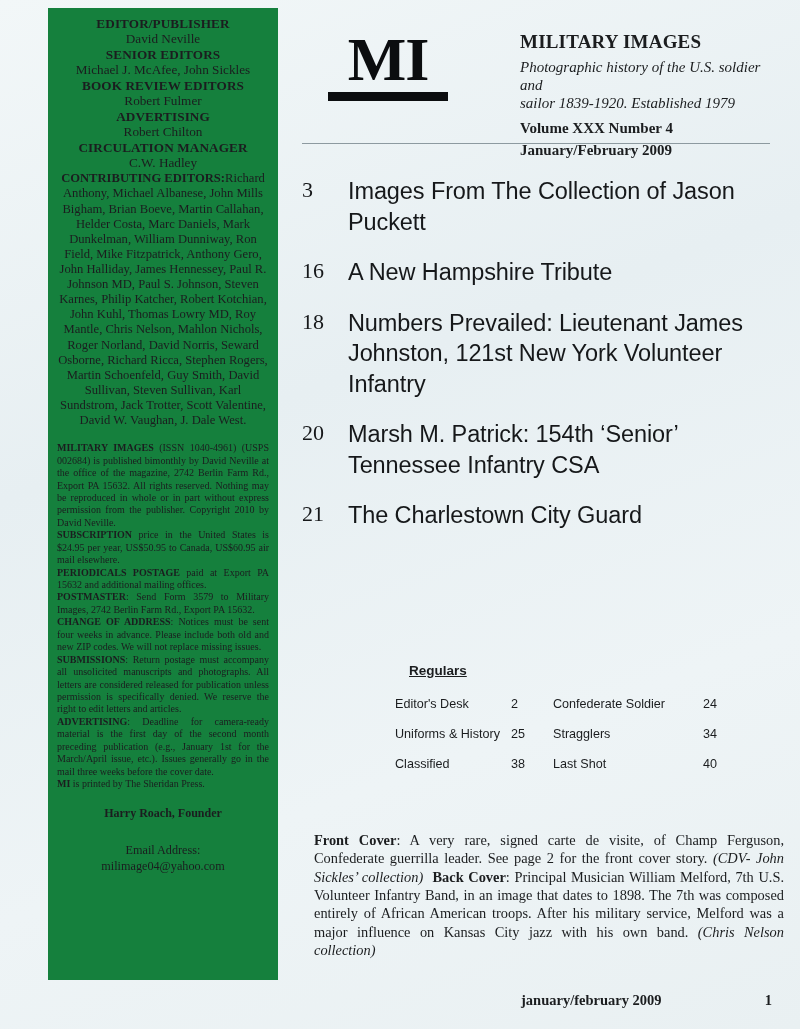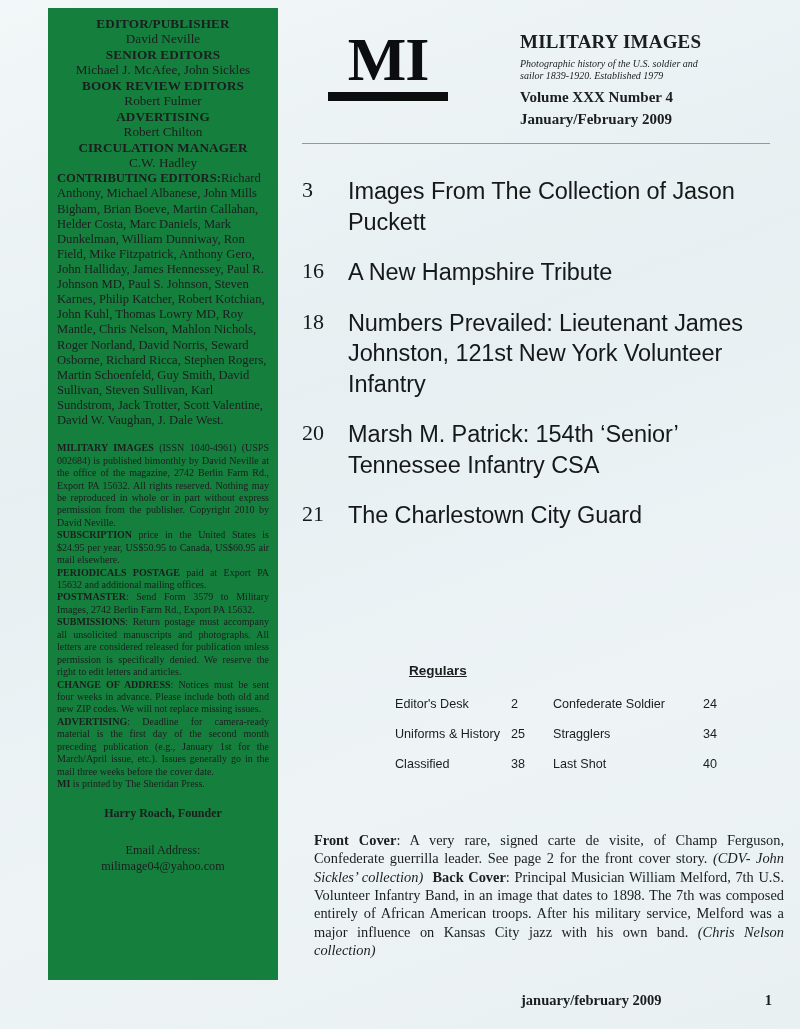--- a/index.html
+++ b/index.html
@@ -40,20 +40,21 @@
     line-height: 1.17;
   }
   .mh-role {
     font-weight: bold;
     letter-spacing: 0.1px;
   }
   .mh-name {
     font-weight: normal;
   }
   .mh-contrib {
+    text-align: center;
     font-size: 12.6px;
     line-height: 1.20;
     margin-top: 1px;
   }
   .mh-contrib .lbl {
     font-weight: bold;
   }
 
   .mh-legal {
     margin-top: 14px;
@@ -125,21 +126,21 @@
     width: 250px;
   }
   .pub-title {
     font-weight: bold;
     font-size: 19px;
     letter-spacing: 0.2px;
     line-height: 1.1;
   }
   .pub-tagline {
     font-style: italic;
-    font-size: 10px;
+    font-size: 15px;
     line-height: 1.22;
     margin-top: 5px;
   }
   .pub-volume {
     font-weight: bold;
     font-size: 15px;
     margin-top: 7px;
   }
   .pub-date {
     font-weight: bold;
@@ -265,22 +266,22 @@
     <div class="mh-name">C.W. Hadley</div>
   </div>
 
   <div class="mh-contrib"><span class="lbl">CONTRIBUTING EDITORS:</span><span>Richard Anthony, Michael Albanese, John Mills Bigham, Brian Boeve, Martin Callahan, Helder Costa, Marc Daniels, Mark Dunkelman, William Dunniway, Ron Field, Mike Fitzpatrick, Anthony Gero, John Halliday, James Hennessey, Paul R. Johnson MD, Paul S. Johnson, Steven Karnes, Philip Katcher, Robert Kotchian, John Kuhl, Thomas Lowry MD, Roy Mantle, Chris Nelson, Mahlon Nichols, Roger Norland, David Norris, Seward Osborne, Richard Ricca, Stephen Rogers, Martin Schoenfeld, Guy Smith, David Sullivan, Steven Sullivan, Karl Sundstrom, Jack Trotter, Scott Valentine, David W. Vaughan, J. Dale West.</span></div>
 
   <div class="mh-legal">
     <p><b>MILITARY IMAGES</b><span> (ISSN 1040-4961) (USPS 002684) is published bimonthly by David Neville at the office of the magazine, 2742 Berlin Farm Rd., Export PA 15632. All rights reserved. Nothing may be reproduced in whole or in part without express permission from the publisher. Copyright 2010 by David Neville.</span></p>
     <p><b>SUBSCRIPTION</b><span> price in the United States is $24.95 per year, US$50.95 to Canada, US$60.95 air mail elsewhere.</span></p>
     <p><b>PERIODICALS POSTAGE</b><span> paid at Export PA 15632 and additional mailing offices.</span></p>
     <p><b>POSTMASTER</b><span>: Send Form 3579 to Military Images, 2742 Berlin Farm Rd., Export PA 15632.</span></p>
+    <p><b>CHANGE OF ADDRESS</b><span>: Notices must be sent four weeks in advance. Please include both old and new ZIP codes. We will not replace missing issues.</span></p>
     <p><b>SUBMISSIONS</b><span>: Return postage must accompany all unsolicited manuscripts and photographs. All letters are considered released for publication unless permission is specifically denied. We reserve the right to edit letters and articles.</span></p>
-    <p><b>CHANGE OF ADDRESS</b><span>: Notices must be sent four weeks in advance. Please include both old and new ZIP codes. We will not replace missing issues.</span></p>
     <p><b>ADVERTISING</b><span>: Deadline for camera-ready material is the first day of the second month preceding publication (e.g., January 1st for the March/April issue, etc.). Issues generally go in the mail three weeks before the cover date.</span></p>
     <p><b>MI</b><span> is printed by The Sheridan Press.</span></p>
   </div>
 
   <div class="mh-founder">Harry Roach, Founder</div>
 
   <div class="mh-email">
     <div>Email Address:</div>
     <div>milimage04@yahoo.com</div>
   </div>

